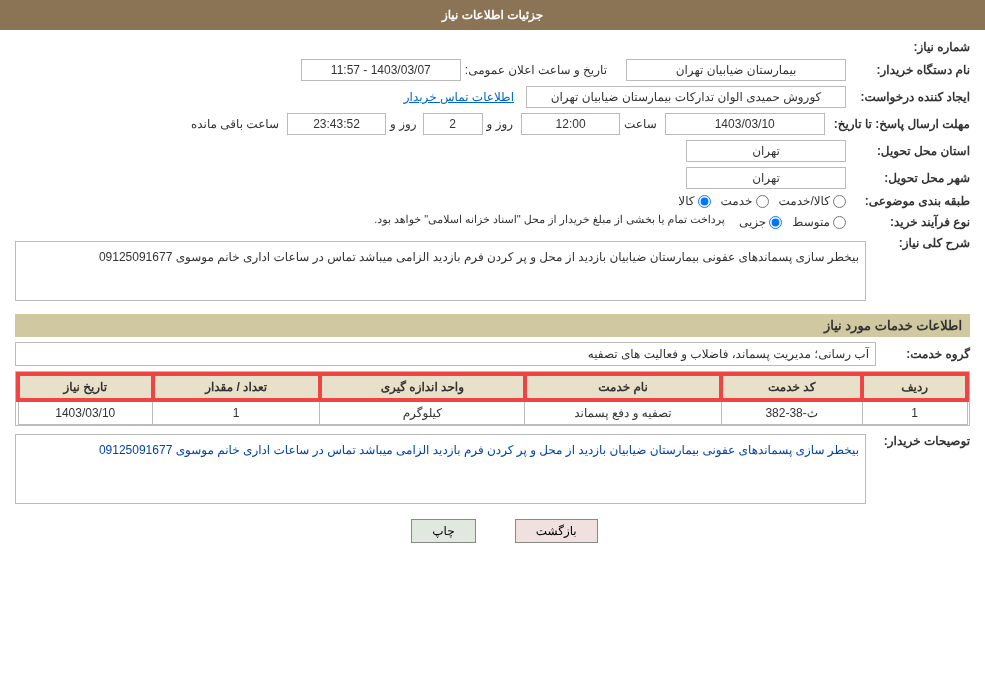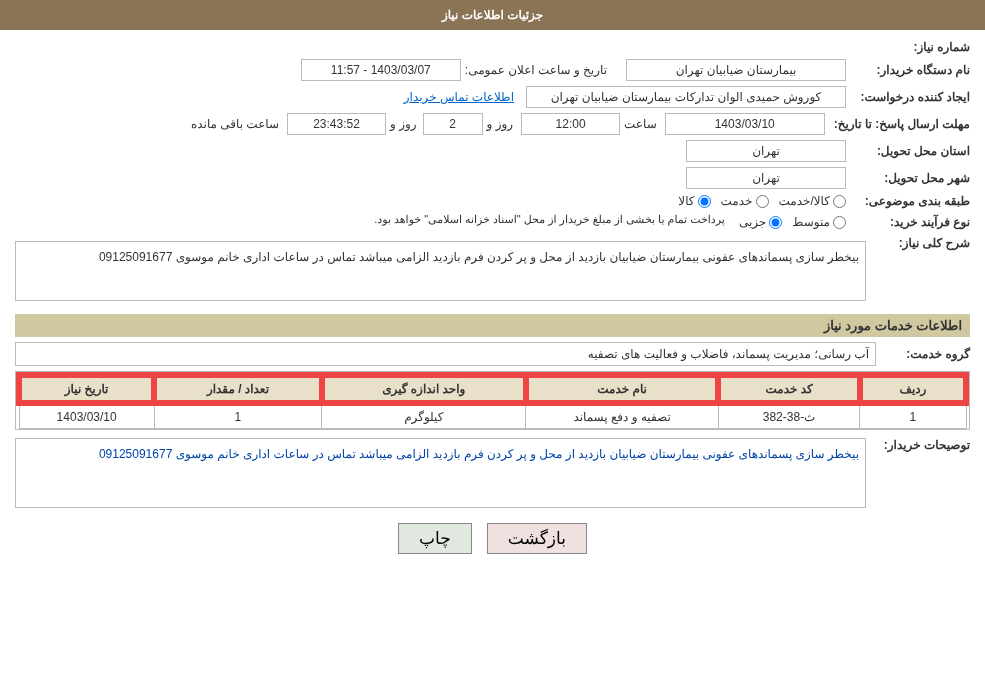--- a/index.html
+++ b/index.html
@@ -94,21 +94,21 @@
     .table-container {
       border: 1px solid #bbb;
       margin: 5px 0;
     }
     table {
       width: 100%;
       border-collapse: collapse;
     }
     table th {
       background: #e8e0c8;
-      border: 6px solid #ef4444;
+      border: 4px solid #ef4444;
       padding: 4px 14px;
       text-align: center;
       font-weight: bold;
     }
     table td {
       border: 1px solid #bbb;
       padding: 4px 6px;
       text-align: center;
     }
     table tr:nth-child(even) td { background: #f9f9f9; }
@@ -137,22 +137,23 @@
       display: flex;
       justify-content: center;
       gap: 15px;
       margin: 15px 0;
     }
     .btn {
       padding: 4px 20px;
       border: 1px solid #888;
       cursor: pointer;
       font-family: Tahoma, Arial, sans-serif;
-      font-size: 17px;
+      font-size: 12px;
       background: #f0f0f0;
+      margin-left: 24px;
     }
     .btn-print {
       background: #e0e8e0;
     }
     .btn-back {
       background: #f0e0e0;
     }
     .group-row {
       display: flex;
       align-items: center;

